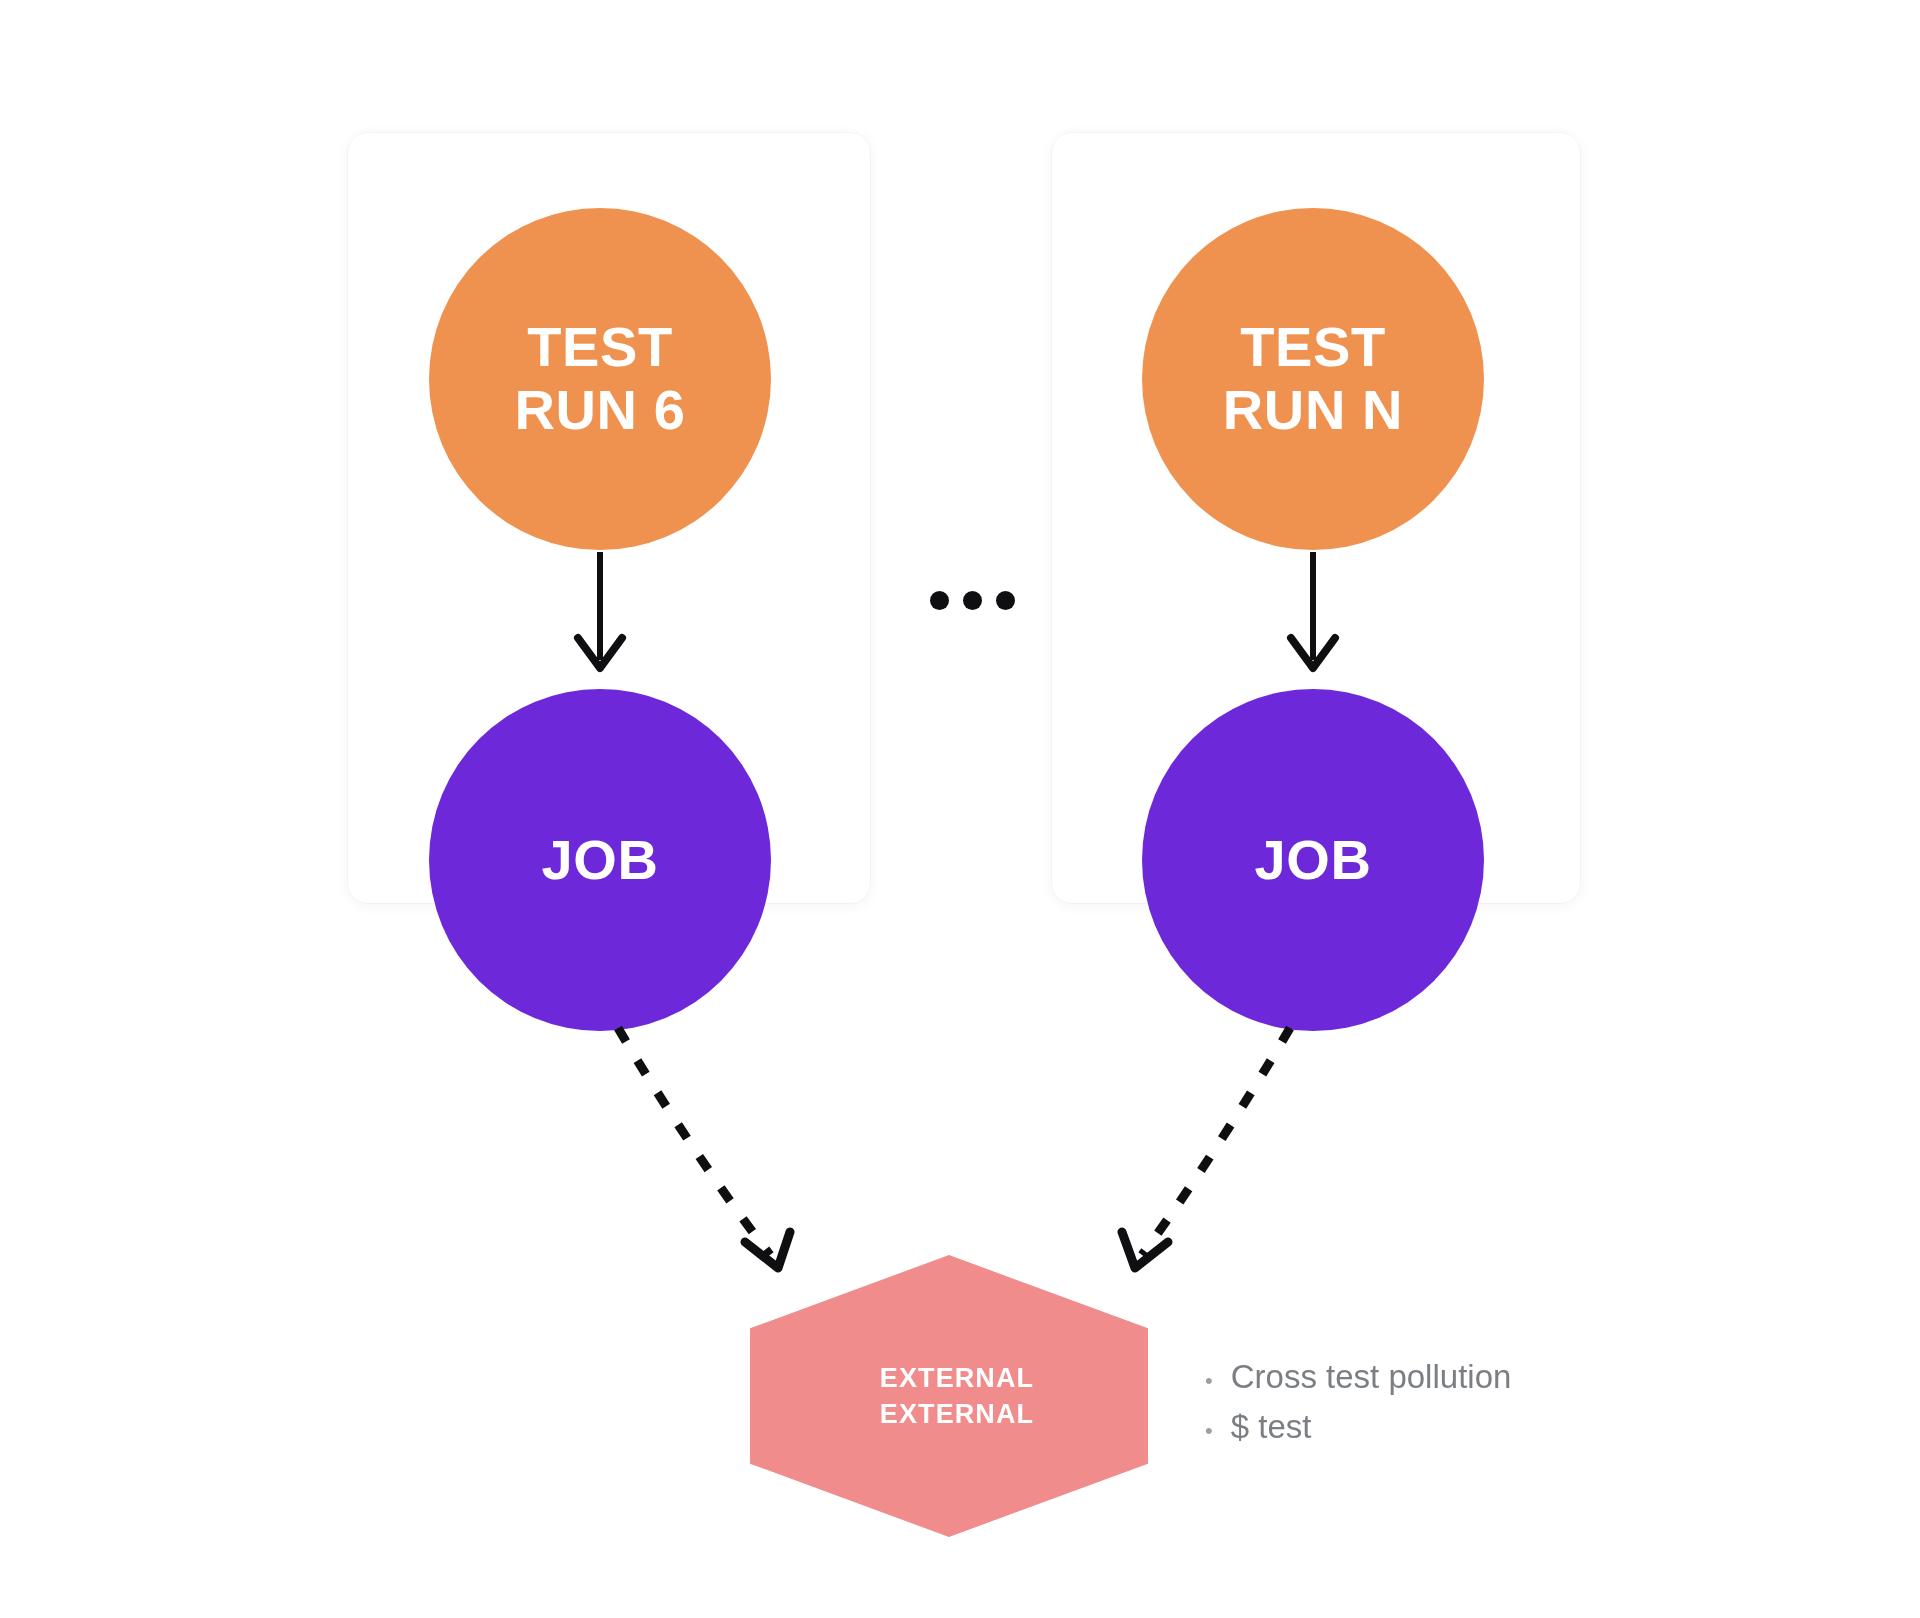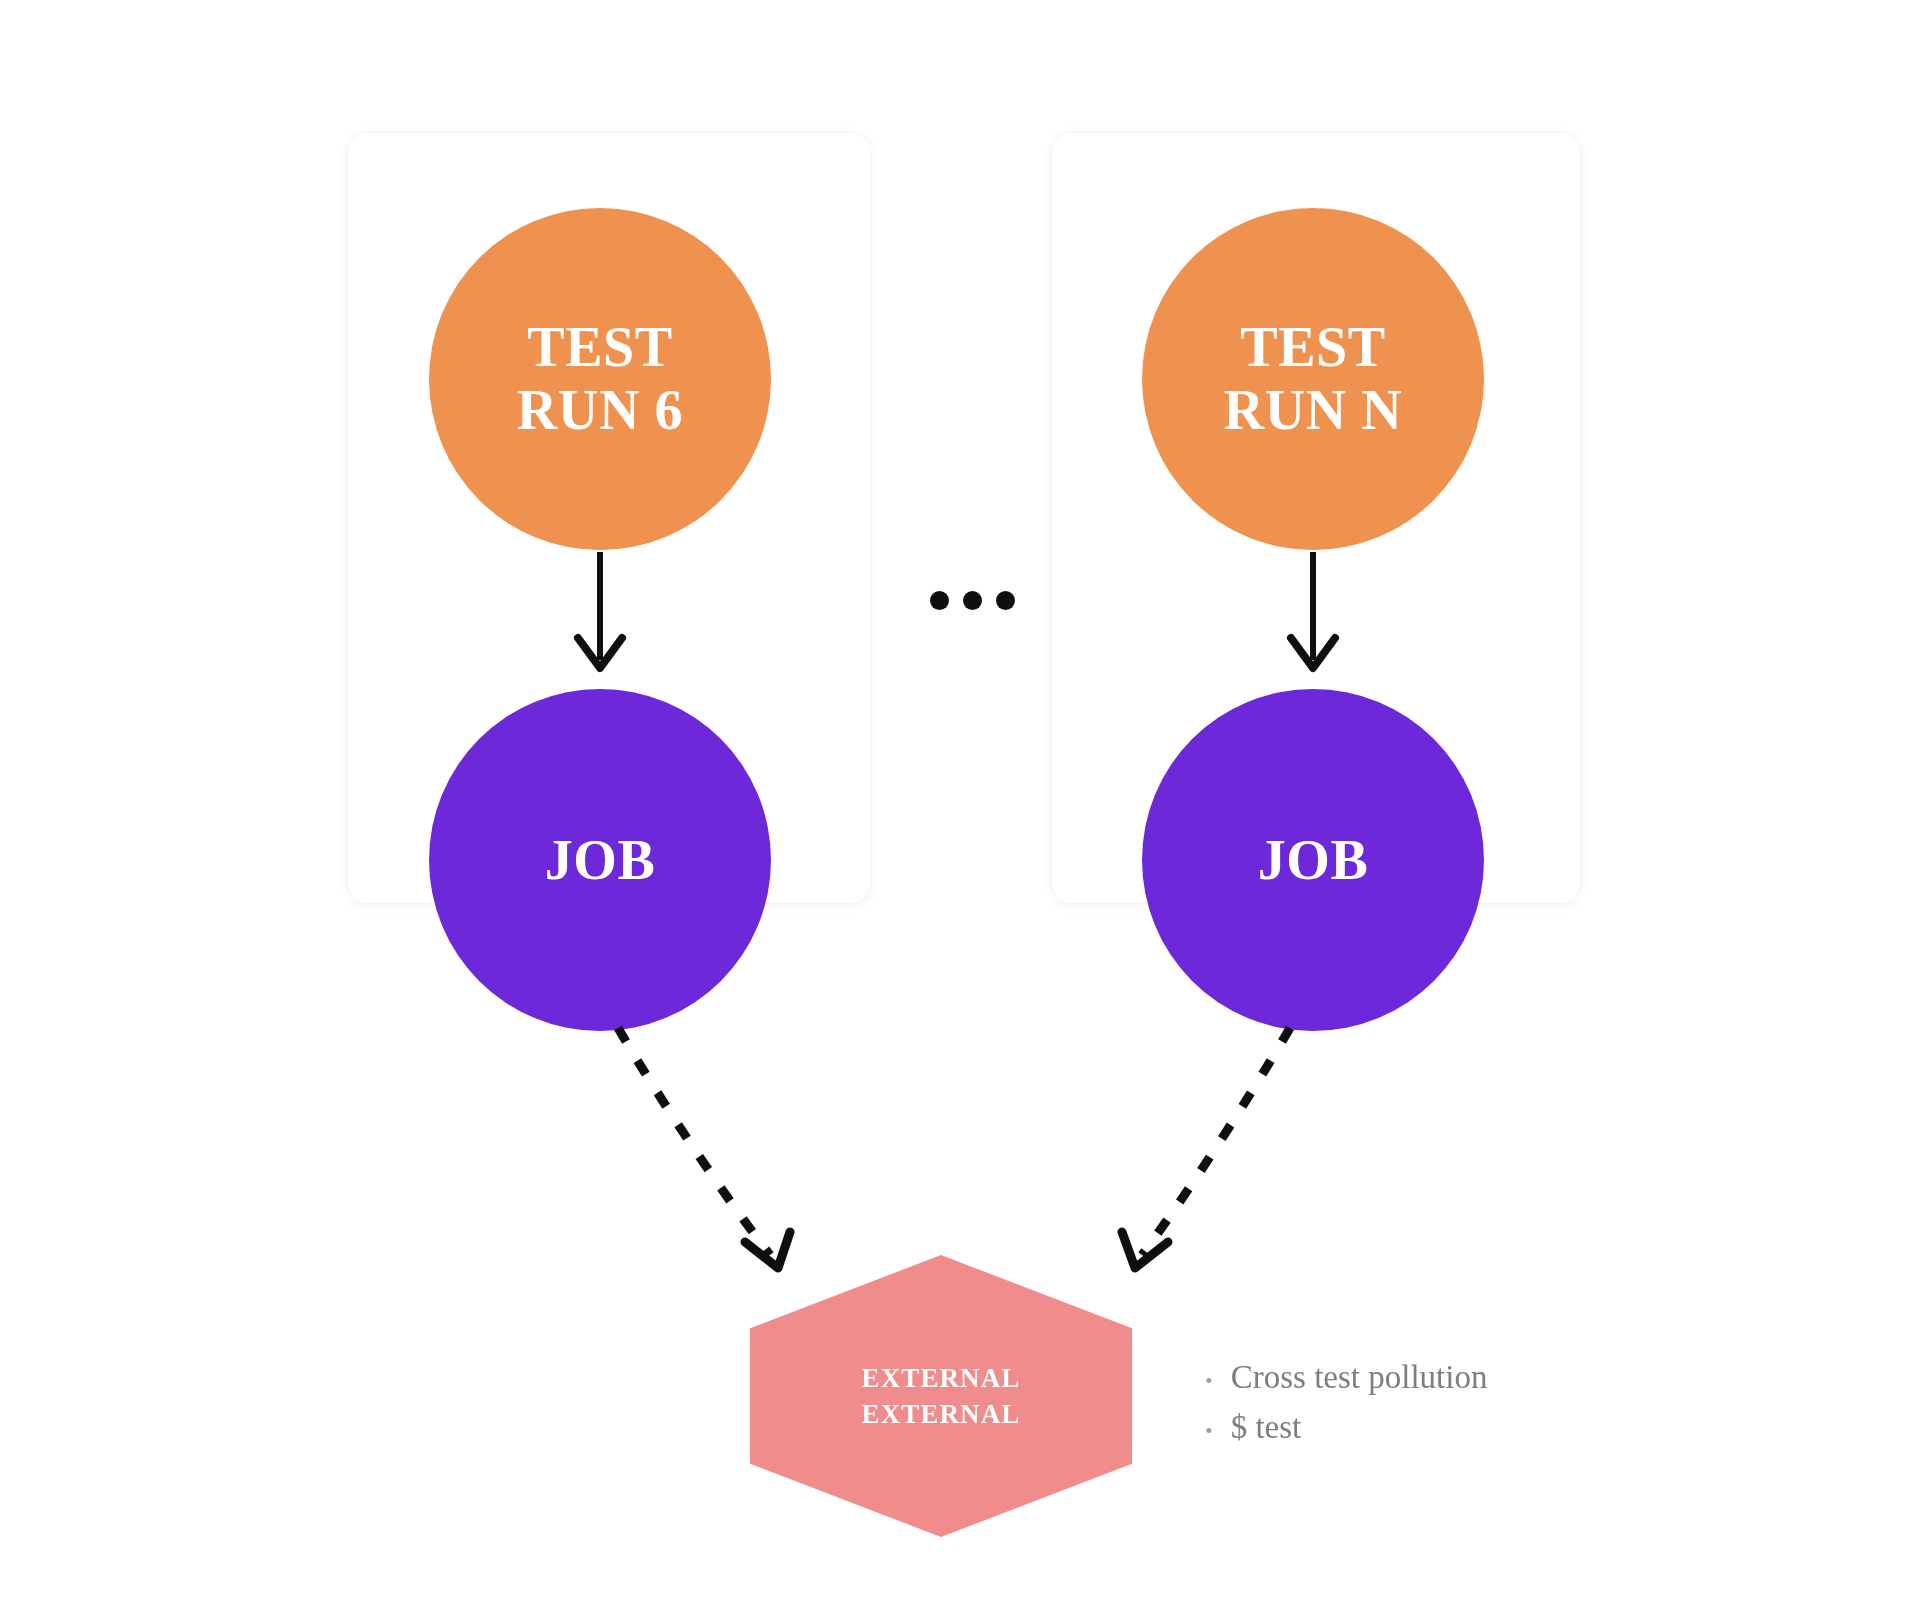--- a/index.html
+++ b/index.html
@@ -6,21 +6,21 @@
     margin: 0;
     padding: 0;
     background: #ffffff;
   }
   #stage {
     position: relative;
     width: 1735px;
     height: 1618px;
     background: #ffffff;
     overflow: hidden;
-    font-family: Liberation Serif, serif;
+    font-family: Liberation Sans, sans-serif;
   }
 
   
   .card {
     position: absolute;
     background: #ffffff;
     border-radius: 20px;
     box-shadow: 0 2px 14px rgba(0,0,0,0.055), 0 0 0 1px rgba(0,0,0,0.022);
   }
   #card-left  { left: 348px; top: 133px; width: 522px; height: 770px; }
@@ -68,20 +68,21 @@
     align-items: center;
     justify-content: center;
     flex-direction: column;
     color: #ffffff;
     font-weight: 700;
     font-size: 27px;
     letter-spacing: 1.1px;
     line-height: 1.35;
     text-align: center;
     user-select: none;
+    padding-left: 16px;
   }
 
   
   #ellipsis {
     position: absolute;
     left: 930px;
     top: 591px;
     display: flex;
     gap: 14px;
   }

